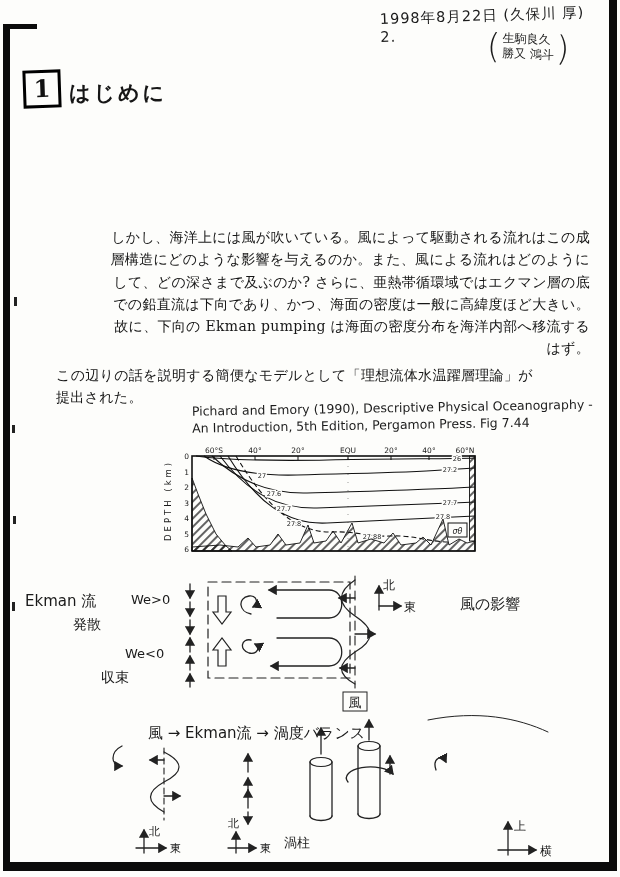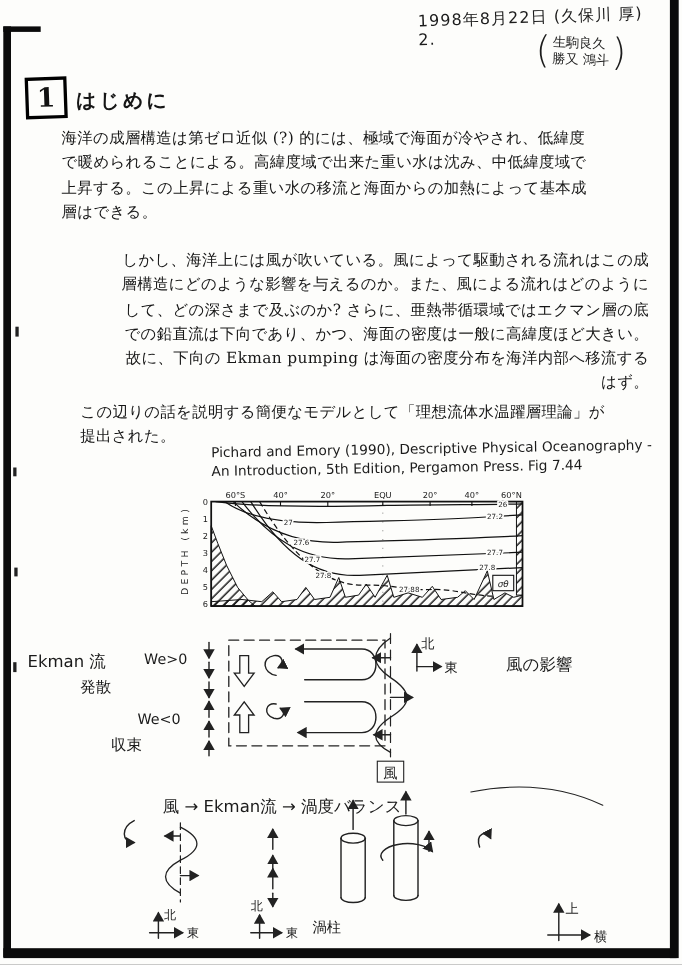--- a/index.html
+++ b/index.html
@@ -9,21 +9,21 @@
   .hand{font-family:"DejaVu Sans","Liberation Sans",sans-serif;}
   .para{position:absolute;left:56px;width:534px;font-size:14px;line-height:22.3px;
         white-space:pre-line;letter-spacing:.3px;color:#161616;}
   .date-note{left:380px;top:6px;width:232px;font-size:14.5px;letter-spacing:1px;
         transform:rotate(-2deg);color:#1c1c1c;}
   .names{left:487px;top:30px;display:flex;align-items:center;transform:rotate(2deg);color:#1c1c1c;}
   .names .paren{font-size:34px;font-weight:200;line-height:34px;}
   .names .col{display:flex;flex-direction:column;font-size:12px;line-height:15px;padding:0 2px;}
   .sec-box{left:23px;top:70px;width:32px;height:32px;border:3.5px solid #000;
         transform:rotate(-2deg);text-align:center;line-height:32px;font-size:24px;font-weight:bold;}
-  .sec-title{left:69px;top:79px;font-size:18px;font-weight:bold;letter-spacing:3px;color:#161616;}
+  .sec-title{left:69px;top:79px;font-size:21px;font-weight:bold;letter-spacing:3px;color:#161616;}
   .ref-note{left:192px;top:399px;width:420px;font-size:12.5px;line-height:17px;
         white-space:pre-line;transform:rotate(-1deg);color:#1c1c1c;}
   .frame{background:#0b0b0b;}
   .speck{background:#222;}
   svg text{font-family:"DejaVu Sans","Liberation Sans",sans-serif;fill:#1a1a1a;}
   svg .halo{paint-order:stroke;stroke:#fdfdfb;stroke-width:3px;}
 </style>
 </head>
 <body>
 
@@ -44,31 +44,27 @@
     <span class="col">
       <span>生駒良久</span>
       <span>勝又 鴻斗</span>
     </span>
     <span class="paren">)</span>
   </div>
 
   <div class="abs sec-box">1</div>
   <div class="abs hand sec-title">はじめに</div>
 
-  <div class="para" style="top:115px;">海洋の成層構造は第ゼロ近似 (?) 的には、極域で海面が冷やされ、低緯度
-で暖められることによる。高緯度域で出来た重い水は沈み、中低緯度域で
-上昇する。この上昇による重い水の移流と海面からの加熱によって基本成
-層はできる。</div>
   <div class="para" style="top:226px;text-align:right;">しかし、海洋上には風が吹いている。風によって駆動される流れはこの成
 層構造にどのような影響を与えるのか。また、風による流れはどのように
 して、どの深さまで及ぶのか? さらに、亜熱帯循環域ではエクマン層の底
 での鉛直流は下向であり、かつ、海面の密度は一般に高緯度ほど大きい。
 故に、下向の Ekman pumping は海面の密度分布を海洋内部へ移流する
 はず。</div>
-  <div class="para" style="top:364px;margin-left:17px;">この辺りの話を説明する簡便なモデルとして「理想流体水温躍層理論」が
+  <div class="para" style="top:364px;">この辺りの話を説明する簡便なモデルとして「理想流体水温躍層理論」が
 提出された。</div>
 
   <div class="abs hand ref-note">Pichard and Emory (1990), Descriptive Physical Oceanography -
 An Introduction, 5th Edition, Pergamon Press.      Fig 7.44</div>
 
   <svg class="abs" style="left:162px;top:446px;" width="320" height="115" viewBox="0 0 320 115">
     <defs>
       <pattern id="hatch" patternUnits="userSpaceOnUse" width="6" height="6" patternTransform="rotate(45)">
         <line x1="1" y1="0" x2="1" y2="6" stroke="#111" stroke-width="1.3"></line>
       </pattern>

